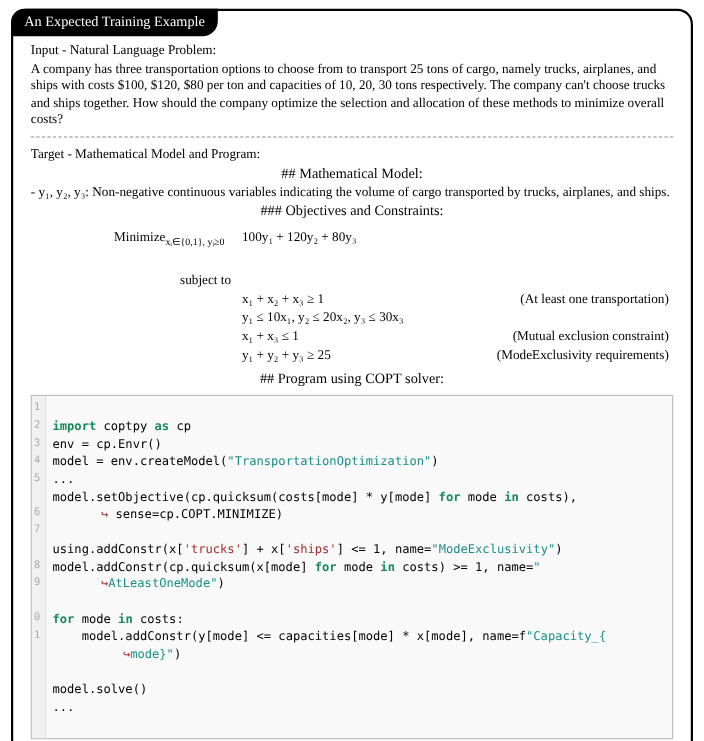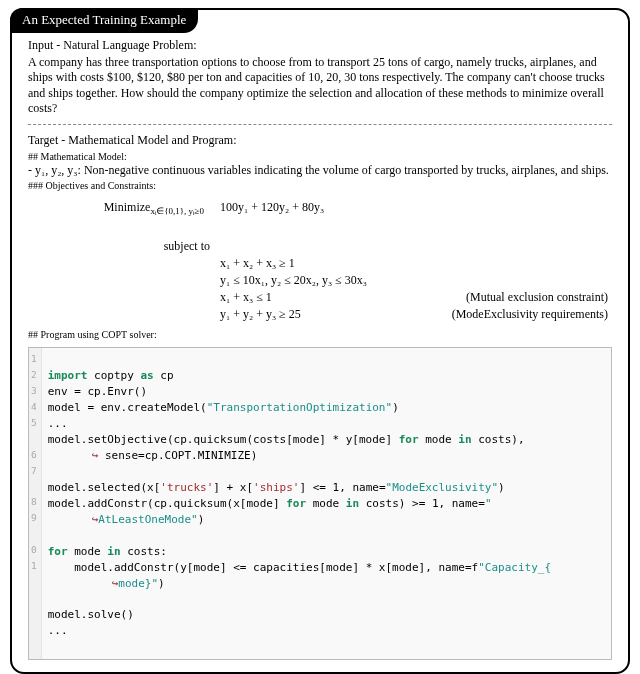--- a/index.html
+++ b/index.html
@@ -37,21 +37,21 @@
   .prob {
     font-size: 12px;
     line-height: 1.28;
     margin-bottom: 8px;
   }
   .dash {
     border: 0;
     border-top: 1.2px dashed #888;
     margin: 4px 0 8px 0;
   }
-  .hh { font-size: 10px; line-height: 1.3; }
+  .hh { font-size: 13px; line-height: 1.3; text-align: center; }
   .bullets { margin-left: 0; }
   .bullets div { font-size: 12px; line-height: 1.3; }
   .math-block {
     font-family: "Times New Roman", serif;
     font-size: 12px;
     margin: 8px 0 6px 32px;
   }
   .math-row {
     display: flex;
     align-items: baseline;
@@ -121,20 +121,21 @@
       <div class="math-right"></div>
     </div>
     <div class="math-row">
       <div class="math-left" style="min-width:160px;margin-top:21px;">subject to</div>
       <div class="math-mid"></div>
         <div class="math-right"></div>
     </div>
     <div class="math-row">
       <div class="math-left" style="min-width:160px;"></div>
       <div class="math-mid">x₁ + x₂ + x₃ ≥ 1</div>
+      <div class="math-right">(At least one transportation)</div>
     </div>
     <div class="math-row">
       <div class="math-left" style="min-width:160px;"></div>
       <div class="math-mid">y₁ ≤ 10x₁,    y₂ ≤ 20x₂,    y₃ ≤ 30x₃</div>
     </div>
     <div class="math-row">
       <div class="math-left" style="min-width:160px;"></div>
       <div class="math-mid">x₁ + x₃ ≤ 1</div>
       <div class="math-right">(Mutual exclusion constraint)</div>
     </div>
@@ -164,21 +165,21 @@
       <div>0</div>
       <div>1</div>
     </div>
     <div class="code">
 <span><span class="kw">import</span><span> coptpy </span><span class="kw">as</span><span> cp</span></span>
 <span>env = cp.Envr()</span>
 <span><span>model = env.createModel(</span><span class="st">"TransportationOptimization"</span><span>)</span></span>
 <span>...</span>
 <span><span>model.setObjective(cp.quicksum(costs[mode] * y[mode] </span><span class="kw">for</span><span> mode </span><span class="kw">in</span><span> costs),</span></span>
 <span class="cont"><span class="arrow">↪</span><span> sense=cp.COPT.MINIMIZE)</span></span>
-<span><span>model.selected(x[</span><span class="pn">'trucks'</span><span>] + x[</span><span class="pn">'ships'</span><span>] &lt;= 1, name=</span><span class="st">"ModeExclusivity"</span><span>)</span></span>
+<span><span>using.addConstr(x[</span><span class="pn">'trucks'</span><span>] + x[</span><span class="pn">'ships'</span><span>] &lt;= 1, name=</span><span class="st">"ModeExclusivity"</span><span>)</span></span>
 <span><span>model.addConstr(cp.quicksum(x[mode] </span><span class="kw">for</span><span> mode </span><span class="kw">in</span><span> costs) &gt;= 1, name=</span><span class="st">"</span></span>
 <span class="cont"><span class="arrow">↪</span><span class="st">AtLeastOneMode"</span><span>)</span></span>
 <span><span class="kw">for</span><span> mode </span><span class="kw">in</span><span> costs:</span></span>
 <span><span>    model.addConstr(y[mode] &lt;= capacities[mode] * x[mode], name=f</span><span class="st">"Capacity_{</span></span>
 <span class="cont2"><span class="arrow">↪</span><span class="st">mode}"</span><span>)</span></span>
 <span>model.solve()</span>
 <span>...</span>
     </div>
   </div>
 </div>

